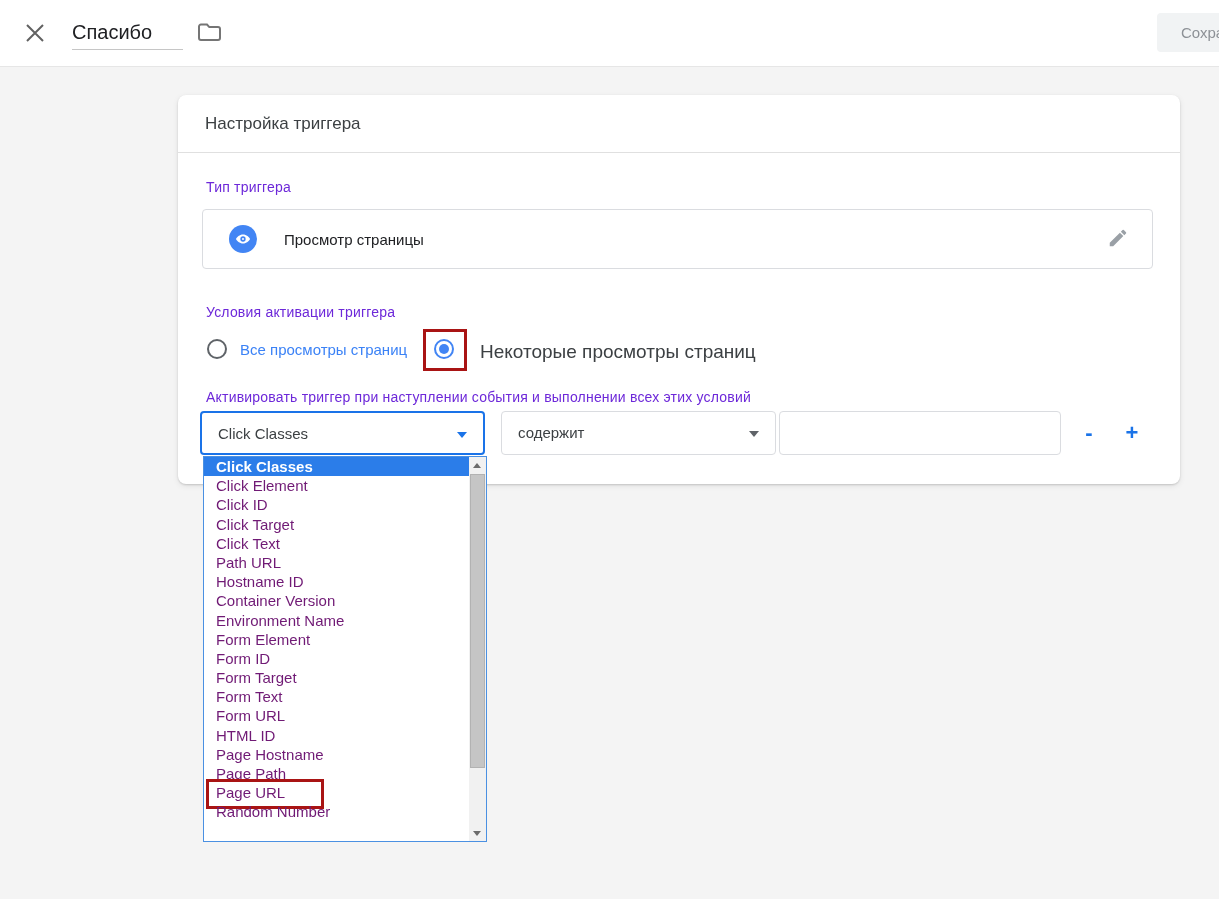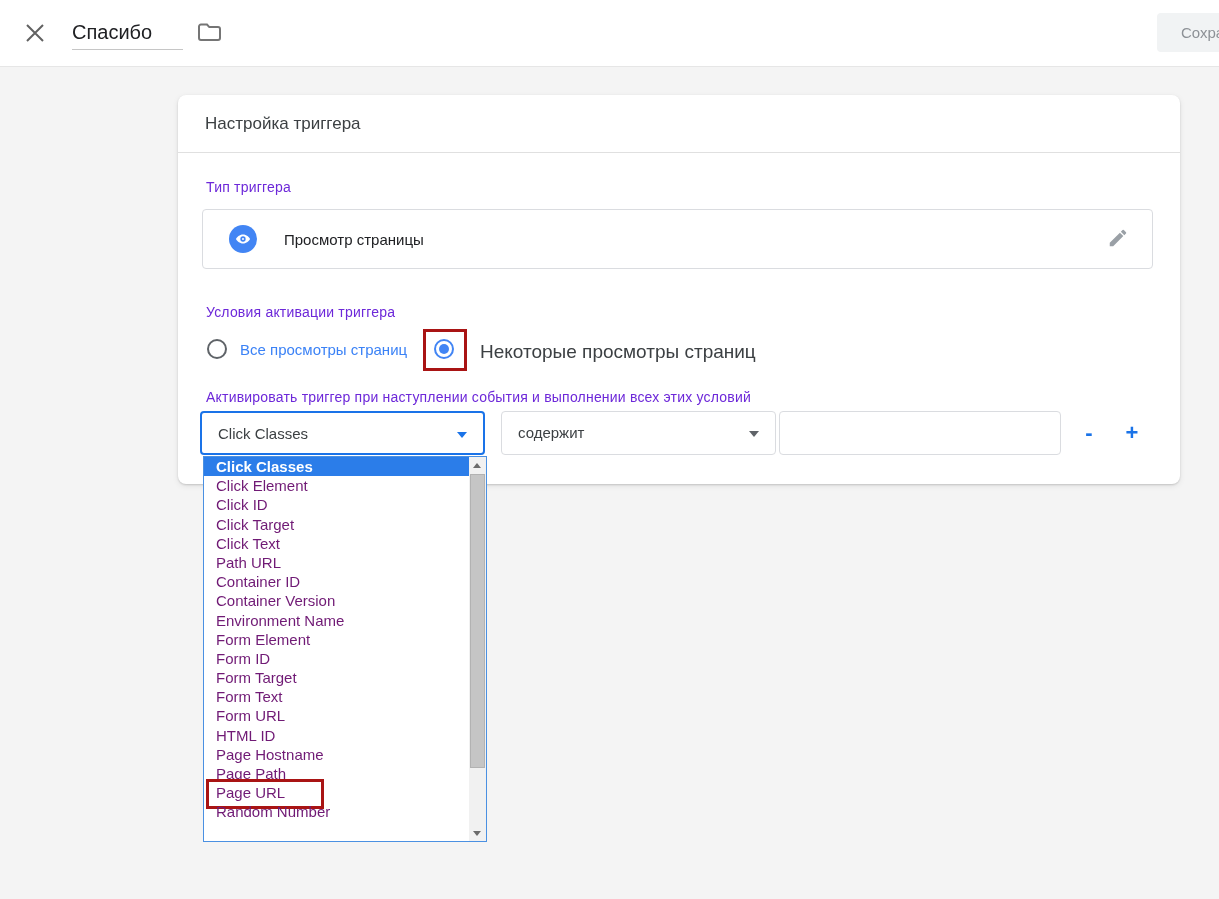--- a/index.html
+++ b/index.html
@@ -146,21 +146,21 @@
   </section>
 
   <div class="dropdown-list">
     <div class="opts">
         <div class="opt highlighted">Click Classes</div>
         <div class="opt">Click Element</div>
         <div class="opt">Click ID</div>
         <div class="opt">Click Target</div>
         <div class="opt">Click Text</div>
         <div class="opt">Path URL</div>
-        <div class="opt">Container ID</div>
+        <div class="opt">Hostname ID</div>
         <div class="opt">Container Version</div>
         <div class="opt">Environment Name</div>
         <div class="opt">Form Element</div>
         <div class="opt">Form ID</div>
         <div class="opt">Form Target</div>
         <div class="opt">Form Text</div>
         <div class="opt">Form URL</div>
         <div class="opt">HTML ID</div>
         <div class="opt">Page Hostname</div>
         <div class="opt">Page Path</div>

